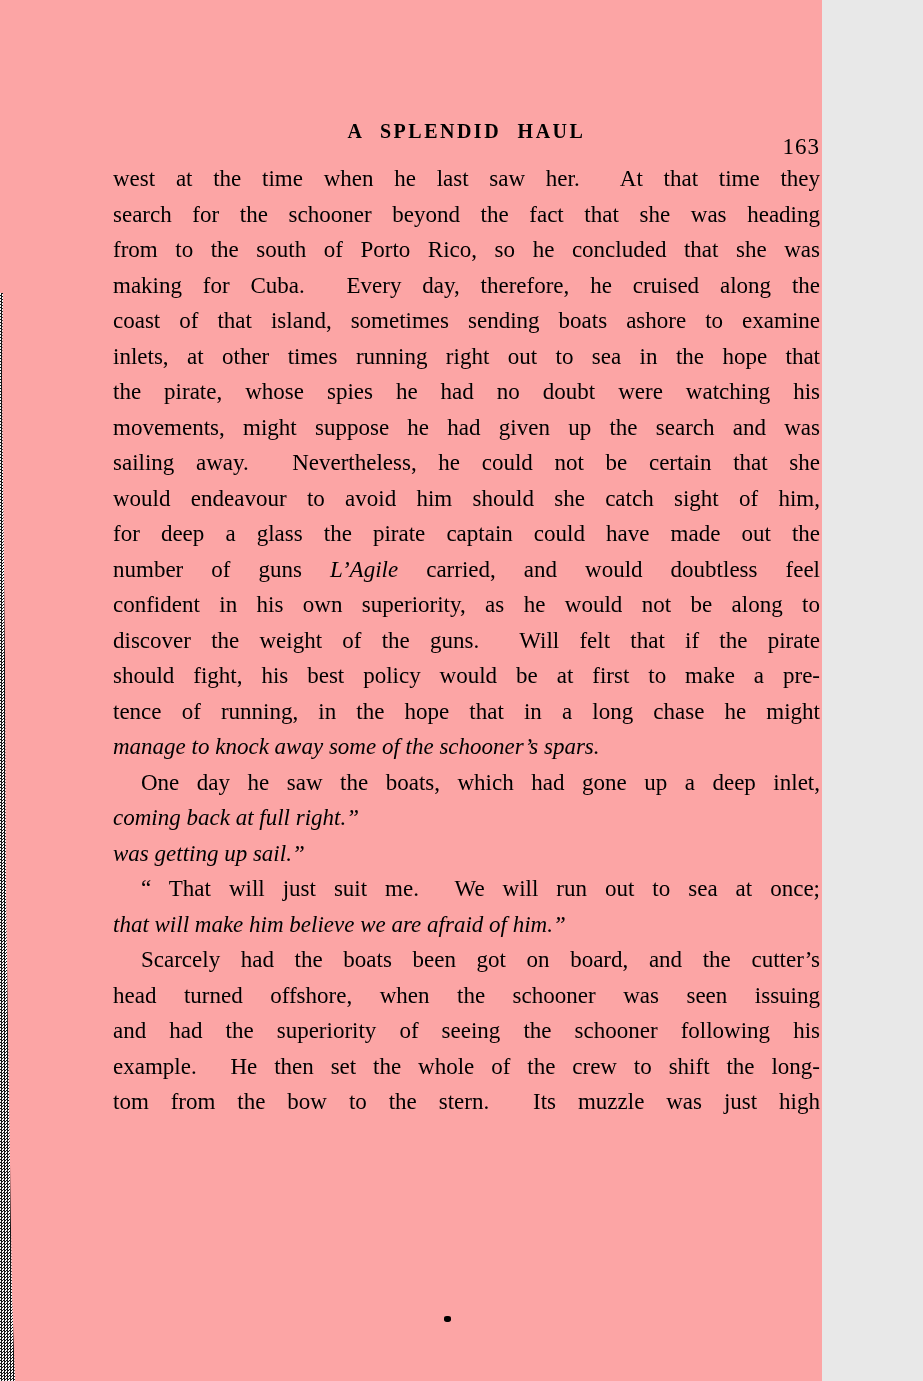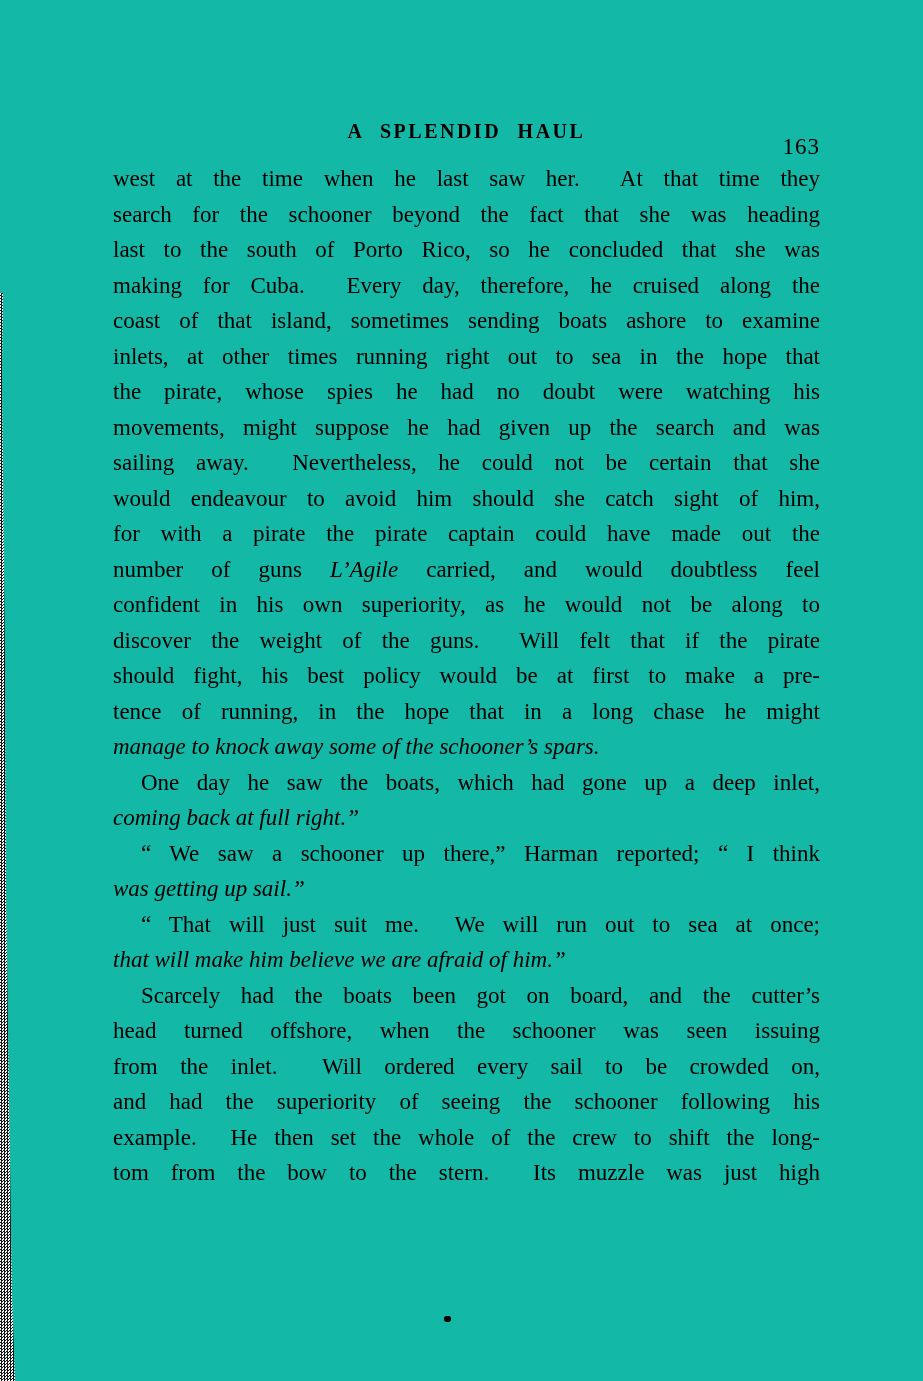--- a/index.html
+++ b/index.html
@@ -2,23 +2,23 @@
 <html><head>
 <meta charset="utf-8">
 <style>
   html, body {
     margin: 0;
     padding: 0;
     background: #e8e8e8;
   }
   .page {
     position: relative;
-    width: 923px;
+    width: 822px;
     height: 1381px;
-    background: #14b8a6;
+    background: #fca5a5;
     overflow: hidden;
     font-family: "Liberation Serif", serif;
     color: #000000;
   }
   .page-header {
     position: absolute;
     left: 113px;
     top: 118px;
     width: 707px;
     height: 30px;
@@ -84,52 +84,50 @@
 
   <div class="page-header">
     <span class="running-title">A SPLENDID HAUL</span>
     <span class="page-number">163</span>
   </div>
 
   <div class="body-text">
       <div class="paragraph">
         <div class="line"><span>west at the time when he last saw her.&nbsp; At that time they</span></div>
         <div class="line"><span>search for the schooner beyond the fact that she was heading</span></div>
-        <div class="line"><span>last to the south of Porto Rico, so he concluded that she was</span></div>
+        <div class="line"><span>from to the south of Porto Rico, so he concluded that she was</span></div>
         <div class="line"><span>making for Cuba.&nbsp; Every day, therefore, he cruised along the</span></div>
         <div class="line"><span>coast of that island, sometimes sending boats ashore to examine</span></div>
         <div class="line"><span>inlets, at other times running right out to sea in the hope that</span></div>
         <div class="line"><span>the pirate, whose spies he had no doubt were watching his</span></div>
         <div class="line"><span>movements, might suppose he had given up the search and was</span></div>
         <div class="line"><span>sailing away.&nbsp; Nevertheless, he could not be certain that she</span></div>
         <div class="line"><span>would endeavour to avoid him should she catch sight of him,</span></div>
-        <div class="line"><span>for with a pirate the pirate captain could have made out the</span></div>
+        <div class="line"><span>for deep a glass the pirate captain could have made out the</span></div>
         <div class="line"><span>number of guns </span><span class="it">L’Agile</span><span> carried, and would doubtless feel</span></div>
         <div class="line"><span>confident in his own superiority, as he would not be along to</span></div>
         <div class="line"><span>discover the weight of the guns.&nbsp; Will felt that if the pirate</span></div>
         <div class="line"><span>should fight, his best policy would be at first to make a pre-</span></div>
         <div class="line"><span>tence of running, in the hope that in a long chase he might</span></div>
         <div class="line left"><span>manage to knock away some of the schooner’s spars.</span></div>
       </div>
       <div class="paragraph">
         <div class="line indent"><span>One day he saw the boats, which had gone up a deep inlet,</span></div>
         <div class="line left"><span>coming back at full right.”</span></div>
       </div>
       <div class="paragraph">
-        <div class="line indent"><span>“ We saw a schooner up there,” Harman reported; “ I think</span></div>
         <div class="line left"><span>was getting up sail.”</span></div>
       </div>
       <div class="paragraph">
         <div class="line indent"><span>“ That will just suit me.&nbsp; We will run out to sea at once;</span></div>
         <div class="line left"><span>that will make him believe we are afraid of him.”</span></div>
       </div>
       <div class="paragraph">
         <div class="line indent"><span>Scarcely had the boats been got on board, and the cutter’s</span></div>
         <div class="line"><span>head turned offshore, when the schooner was seen issuing</span></div>
-        <div class="line"><span>from the inlet.&nbsp; Will ordered every sail to be crowded on,</span></div>
         <div class="line"><span>and had the superiority of seeing the schooner following his</span></div>
         <div class="line"><span>example.&nbsp; He then set the whole of the crew to shift the long-</span></div>
         <div class="line"><span>tom from the bow to the stern.&nbsp; Its muzzle was just high</span></div>
       </div>
     </div>
 
   <div class="binding-shadow"></div>
   <div class="ink-speck"></div>
 
 </div>

